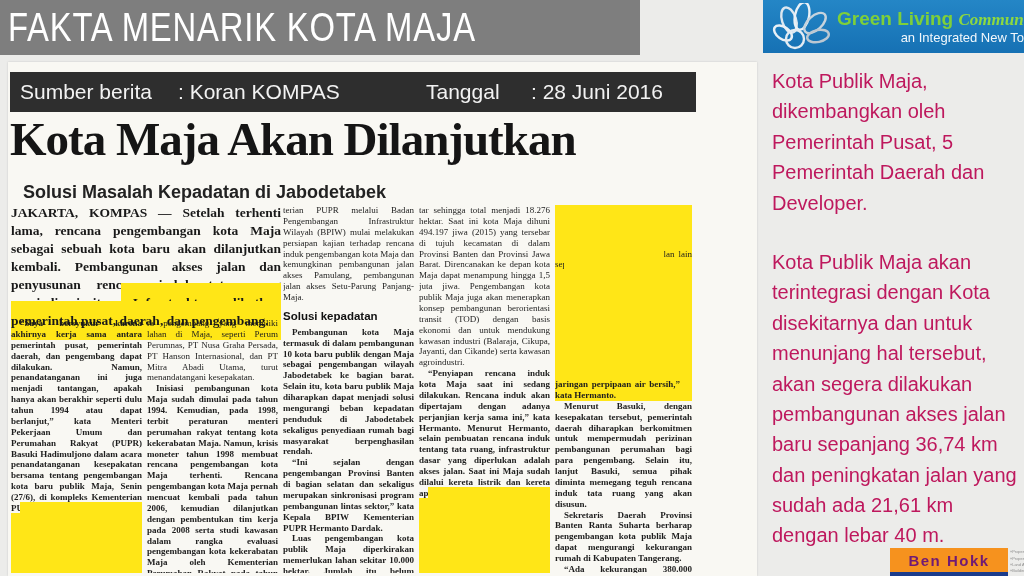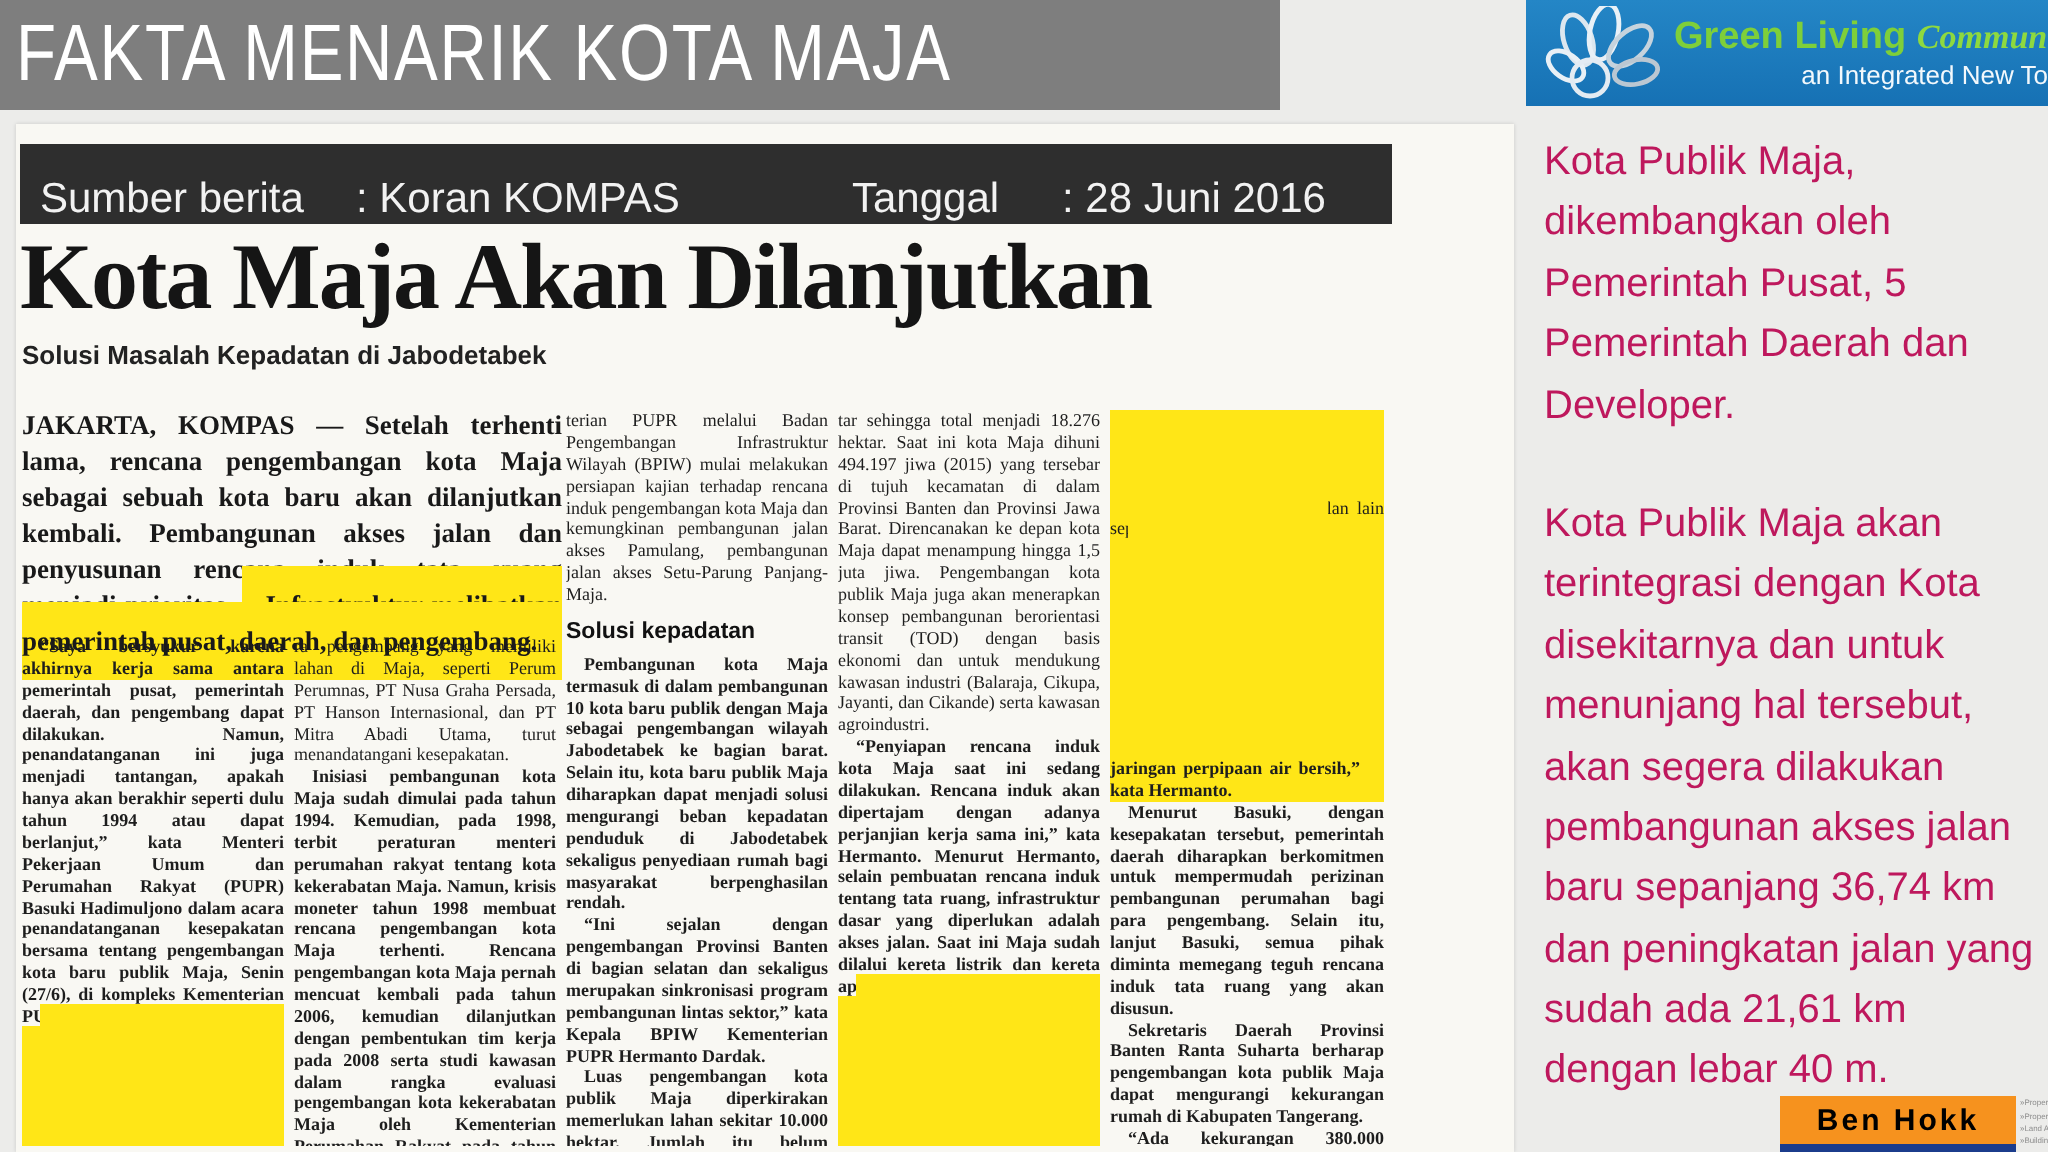--- a/index.html
+++ b/index.html
@@ -33,33 +33,33 @@
   .logo-script{font-family:"Liberation Serif", serif;font-style:italic;font-weight:700;font-size:17px;color:#8ed93f;}
   .logo-line2{font-size:13px;color:#f2f8fc;text-align:right;margin-top:2px;}
 
   
   .paper{
     left:8px;top:62px;width:749px;height:514px;background:#f9f8f3;
     box-shadow:0 0 2px rgba(0,0,0,.15);
   }
   .source-bar{
     position:absolute;left:2px;top:10px;width:686px;height:40px;background:#2e2e2e;
-    color:#f2f2f2;font-size:21px;display:flex;align-items:flex-end;
+    color:#f2f2f2;font-size:21px;display:flex;align-items:center;
   }
   .source-bar .lab1{margin-left:10px;width:158px;}
   .source-bar .val1{width:248px;}
   .source-bar .lab2{width:105px;}
   .headline{
     position:absolute;left:2px;top:50px;margin:0;
     font-family:"Liberation Serif", serif;font-weight:700;color:#151515;
     font-size:47px;letter-spacing:-1px;white-space:nowrap;text-align:center;
   }
   .subheadline{
-    position:absolute;left:3px;top:108px;margin:0;
-    font-size:13px;font-weight:700;color:#222;letter-spacing:0;
+    position:absolute;left:3px;top:108px;margin:12px;
+    font-size:18px;font-weight:700;color:#222;letter-spacing:0;
   }
 
   .newsbody{font-family:"Liberation Serif", serif;color:#1d1d1d;}
   .lead{
     position:absolute;left:3px;top:142px;width:270px;
     font-family:"Liberation Serif", serif;
     font-size:13.5px;font-weight:700;line-height:1.33;color:#191919;
     text-align:justify;
   }
   .col{
@@ -85,21 +85,21 @@
     left:772px;top:66px;width:248px;height:492px;
     color:#be185d;font-size:20px;line-height:1.52;
   }
   .sidebar p{margin:0 0 29px 0;}
 
   
   .benhokk{left:890px;top:548px;display:flex;}
   .bh-left{width:118px;}
   .bh-name{
     background:#f6921e;height:24px;display:flex;align-items:center;justify-content:center;
-    color:#000000;font-weight:700;font-size:15px;letter-spacing:1.5px;
+    color:#701a75;font-weight:700;font-size:15px;letter-spacing:1.5px;
   }
   .bh-bar{background:#1b3c8c;height:4px;}
   .bh-services{
     margin-left:2px;display:flex;flex-direction:column;justify-content:center;
   }
   .bh-services div{
     font-size:6px;transform:scale(.66);transform-origin:left center;
     color:#8d8d8d;line-height:1.05;white-space:nowrap;
   }
 </style>

